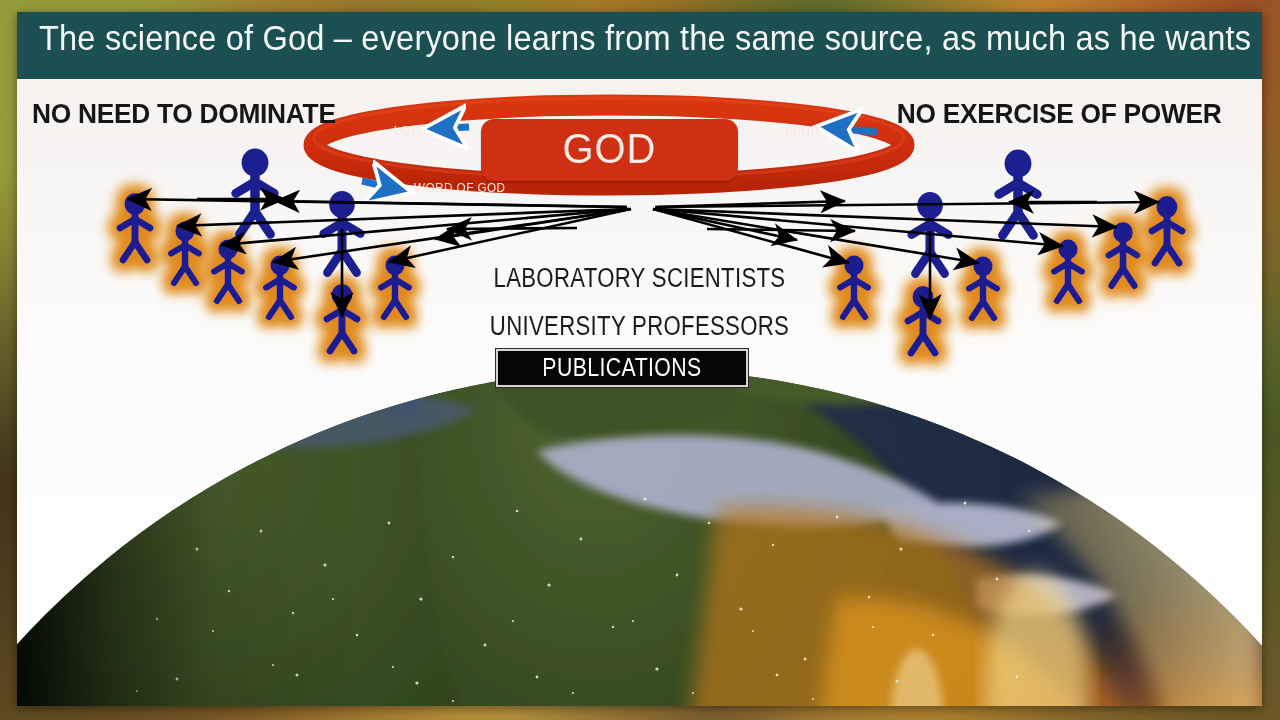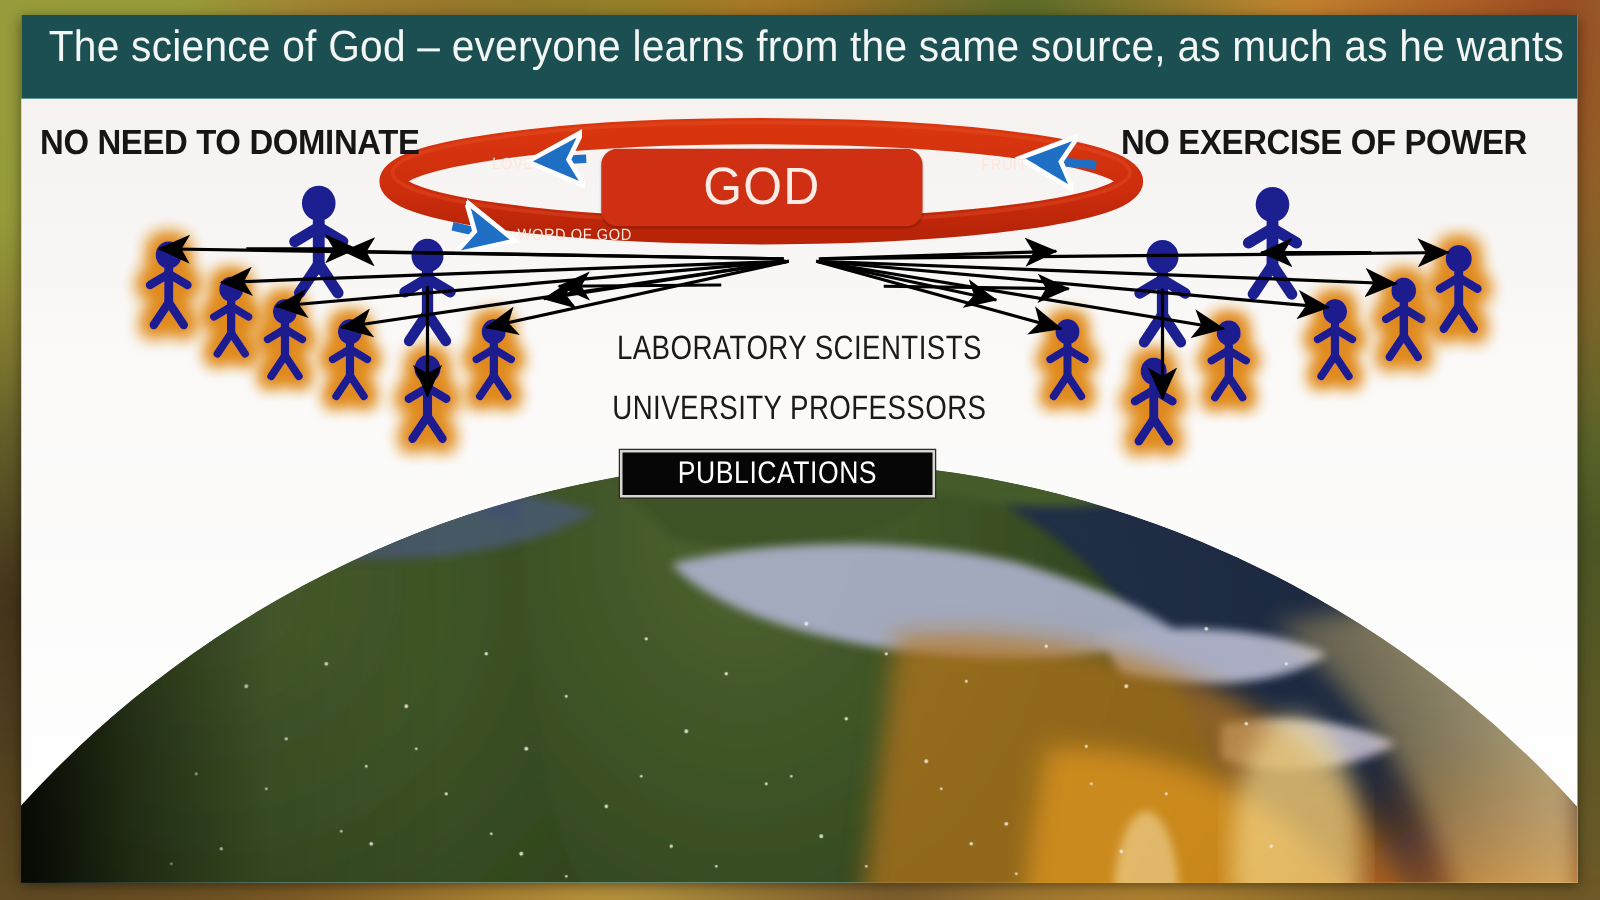--- a/index.html
+++ b/index.html
@@ -30,21 +30,21 @@
       radial-gradient(circle at 50% 96%, rgba(120,90,45,.85) 0 8%, transparent 28%),
       radial-gradient(circle at 70% 99%, rgba(215,160,55,.8) 0 8%, transparent 28%),
       radial-gradient(circle at 90% 97%, rgba(150,70,35,.85) 0 9%, transparent 30%),
       linear-gradient(160deg,#6b5a2c 0%,#4d3f22 35%,#7a5a2a 65%,#3f3318 100%);
     filter:blur(9px);
     transform:scale(1.06);
   }
   
   #slide{
     position:absolute;left:17px;top:12px;width:1245px;height:694px;
-    background:#5eead4;
+    background:#fca5a5;
     box-shadow:0 2px 10px rgba(0,0,0,.45);
     overflow:hidden;
   }
   
   #titlebar{
     position:absolute;left:0;top:0;width:1245px;height:67px;
     background:#1b4f51;
   }
   #titlebar .t{
     position:absolute;left:22px;top:6px;
@@ -72,21 +72,21 @@
   
   .centerlabel{
     position:absolute;width:100%;text-align:center;
     color:#1a1a1a;font-size:27px;font-weight:300;letter-spacing:.4px;
     font-family:"Liberation Sans",sans-serif;
     transform:scaleX(.82);
   }
   #lab1{top:184px;}
   #lab2{top:232px;}
   #pubbox{
-    position:absolute;left:479px;top:281px;width:248px;height:34px;
+    position:absolute;left:479px;top:270px;width:248px;height:34px;
     background:#060606;border:2px solid #d9d6d2;
     box-shadow:0 0 0 1px #2a2a2a;
   }
   #pubbox span{
     display:block;text-align:center;color:#ffffff;
     font-size:25px;line-height:33px;font-weight:300;letter-spacing:.5px;
     transform:scaleX(.85);
   }
   
   svg.layer{position:absolute;left:0;top:0;width:1245px;height:627px;overflow:visible;}

